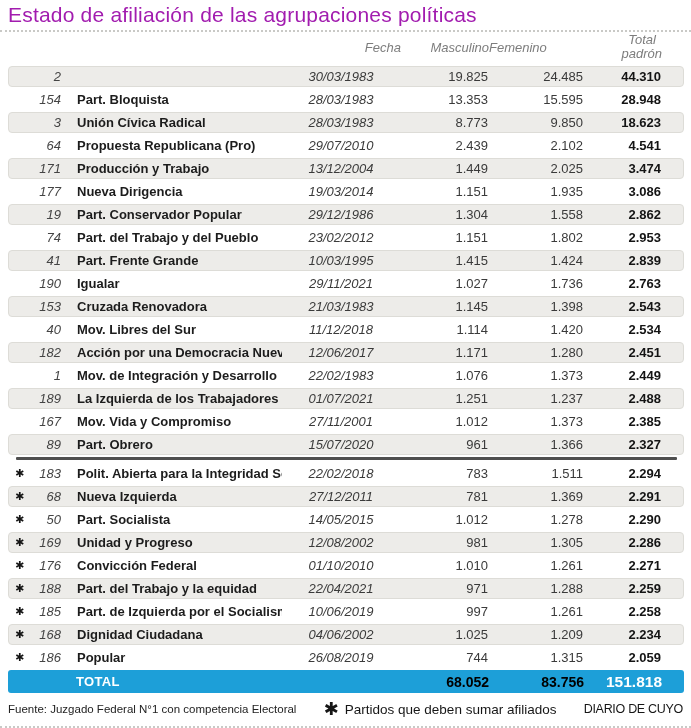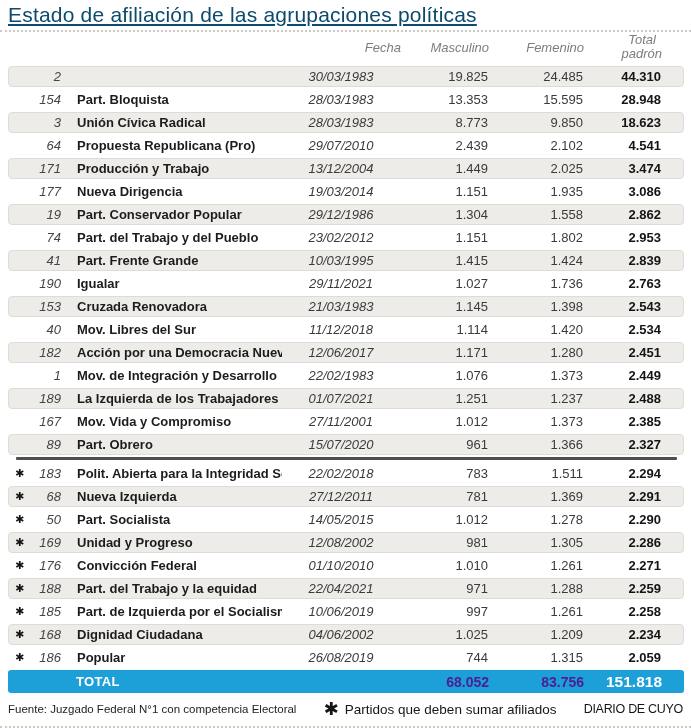--- a/index.html
+++ b/index.html
@@ -4,39 +4,39 @@
 <style>
   html,body{margin:0;padding:0;}
   body{
     width:691px;height:728px;background:#ffffff;overflow:hidden;
     font-family:"Liberation Sans","DejaVu Sans",sans-serif;
     -webkit-font-smoothing:antialiased;
   }
   .page{width:691px;height:728px;position:relative;box-sizing:border-box;}
 
   .title{
-    margin:3px 0 0 8px;font-size:21px;font-weight:400;color:#0c4a6e;
-    letter-spacing:0.2px;line-height:1.15;text-decoration:underline;
+    margin:3px 0 0 8px;font-size:21px;font-weight:400;color:#a21caf;
+    letter-spacing:0.2px;line-height:1.15;
   }
   .rule-dotted{border:none;border-bottom:2px dotted #c9c9c6;margin:3px 0 0 0;height:0;}
   .rule-dotted.bottom{position:absolute;bottom:3px;left:0;right:0;}
 
   
   .tgrid{
     display:grid;
     grid-template-columns:16px 30px 16px 1fr 118px 88px 95px 78px;
     align-items:center;
     box-sizing:border-box;
     padding-left:6px;padding-right:22px;
   }
   .thead{margin:0 7px 4px 8px;height:30px;color:#7d7d7d;font-style:italic;font-size:13px;}
   .th-partido{grid-column:4;text-align:left;}
   .th-fecha{grid-column:5;text-align:right;}
   .th-masc{grid-column:6;text-align:right;}
-  .th-fem{grid-column:7;text-align:right;}
+  .th-fem{grid-column:7;text-align:left;}
   .th-total{grid-column:8;text-align:right;line-height:1.08;}
   .th-total .l1{display:block;padding-right:6px;}
   .th-total .l2{display:block;}
 
   .rows{margin:0 7px 0 8px;}
   .trow{
     height:21px;margin-bottom:2px;border-radius:4px;
     border:1px solid transparent;font-size:13px;color:#3a3a3a;
   }
   .trow.alt{background:#edece9;border-color:#dddcd7;}
@@ -48,21 +48,21 @@
   .c-fem{grid-column:7;text-align:right;}
   .c-total{grid-column:8;text-align:right;font-weight:700;color:#141414;}
 
   .divider{height:3px;background:#4f4f4f;margin:1px 7px 3px 8px;border-radius:1px;}
 
   .total-row{
     margin:1px 7px 0 8px;height:23px;border-radius:3px;
     background:#1d9fd8;color:#ffffff;font-size:14px;
   }
   .total-row .c-name{color:#ffffff;font-weight:700;letter-spacing:0.3px;}
-  .total-row .c-masc,.total-row .c-fem{font-weight:700;color:#4c1d95;}
+  .total-row .c-masc,.total-row .c-fem{font-weight:700;color:#000000;}
   .total-row .c-total{font-weight:700;color:#ffffff;font-size:15.5px;}
 
   .footer{
     margin:7px 8px 0 8px;display:flex;align-items:center;justify-content:space-between;
     color:#161616;
   }
   .footer .source{font-size:11.5px;color:#222;}
   .footer .legend{display:flex;align-items:center;gap:6px;font-size:13.5px;}
   .footer .legend .star{font-size:18px;font-weight:700;line-height:1;}
   .footer .credit{font-size:12.5px;letter-spacing:-0.3px;}

